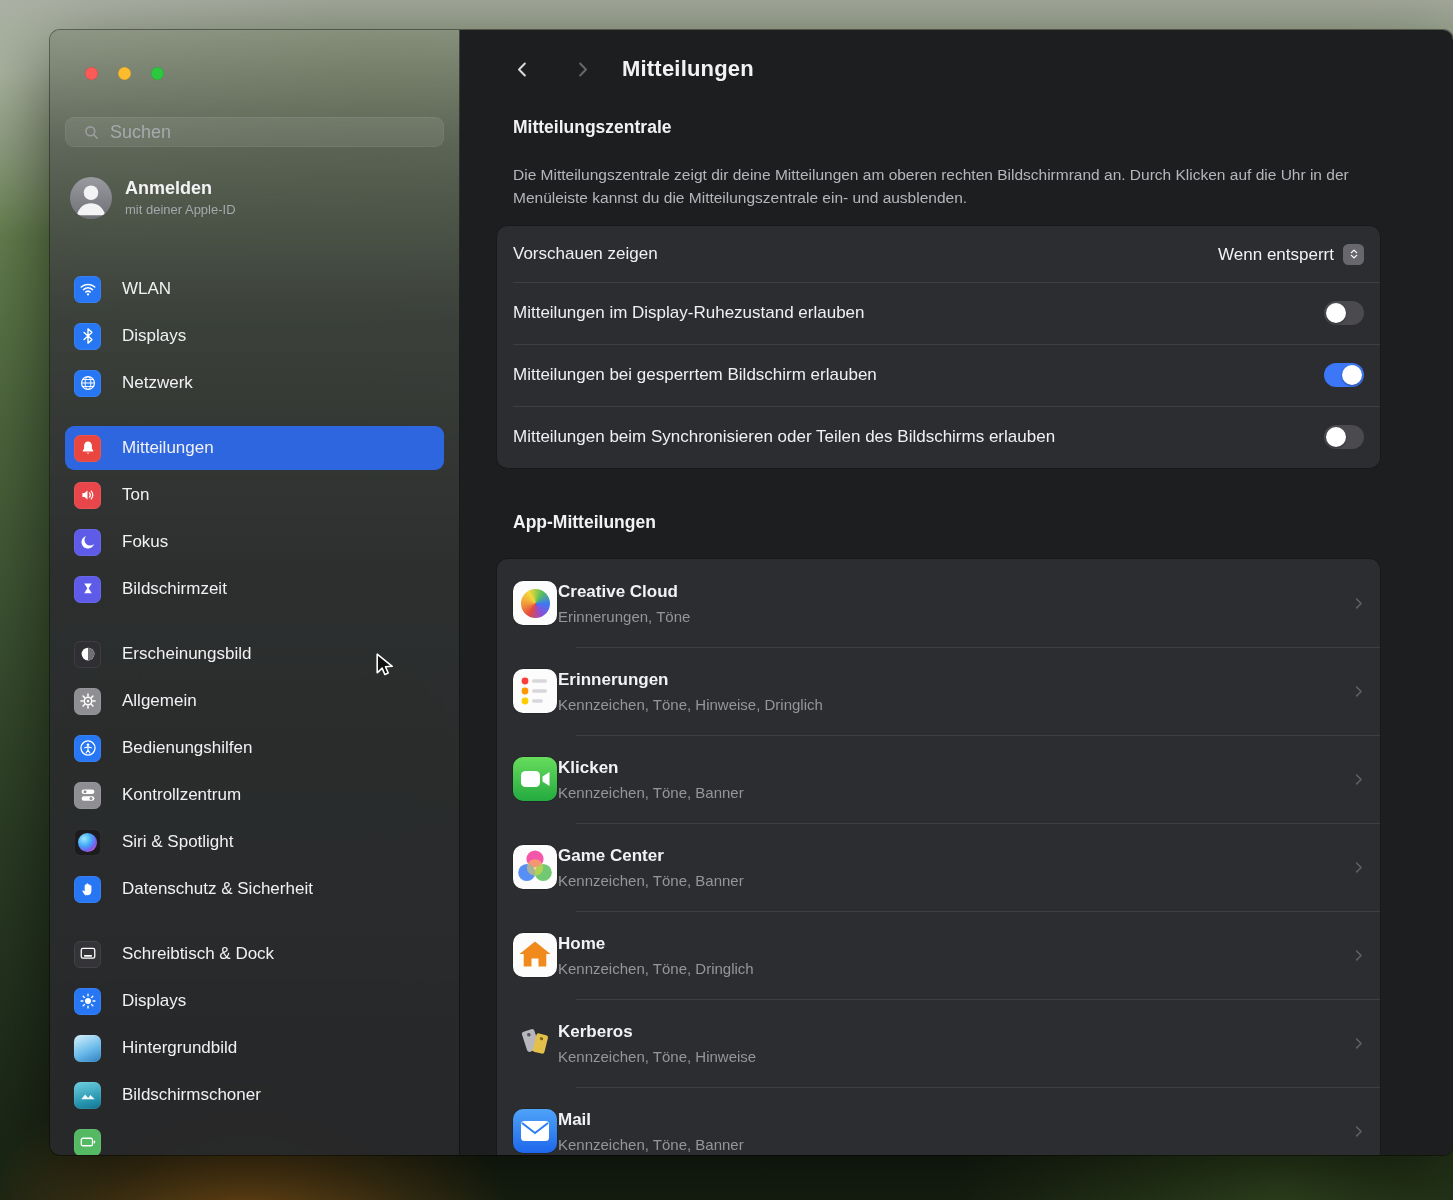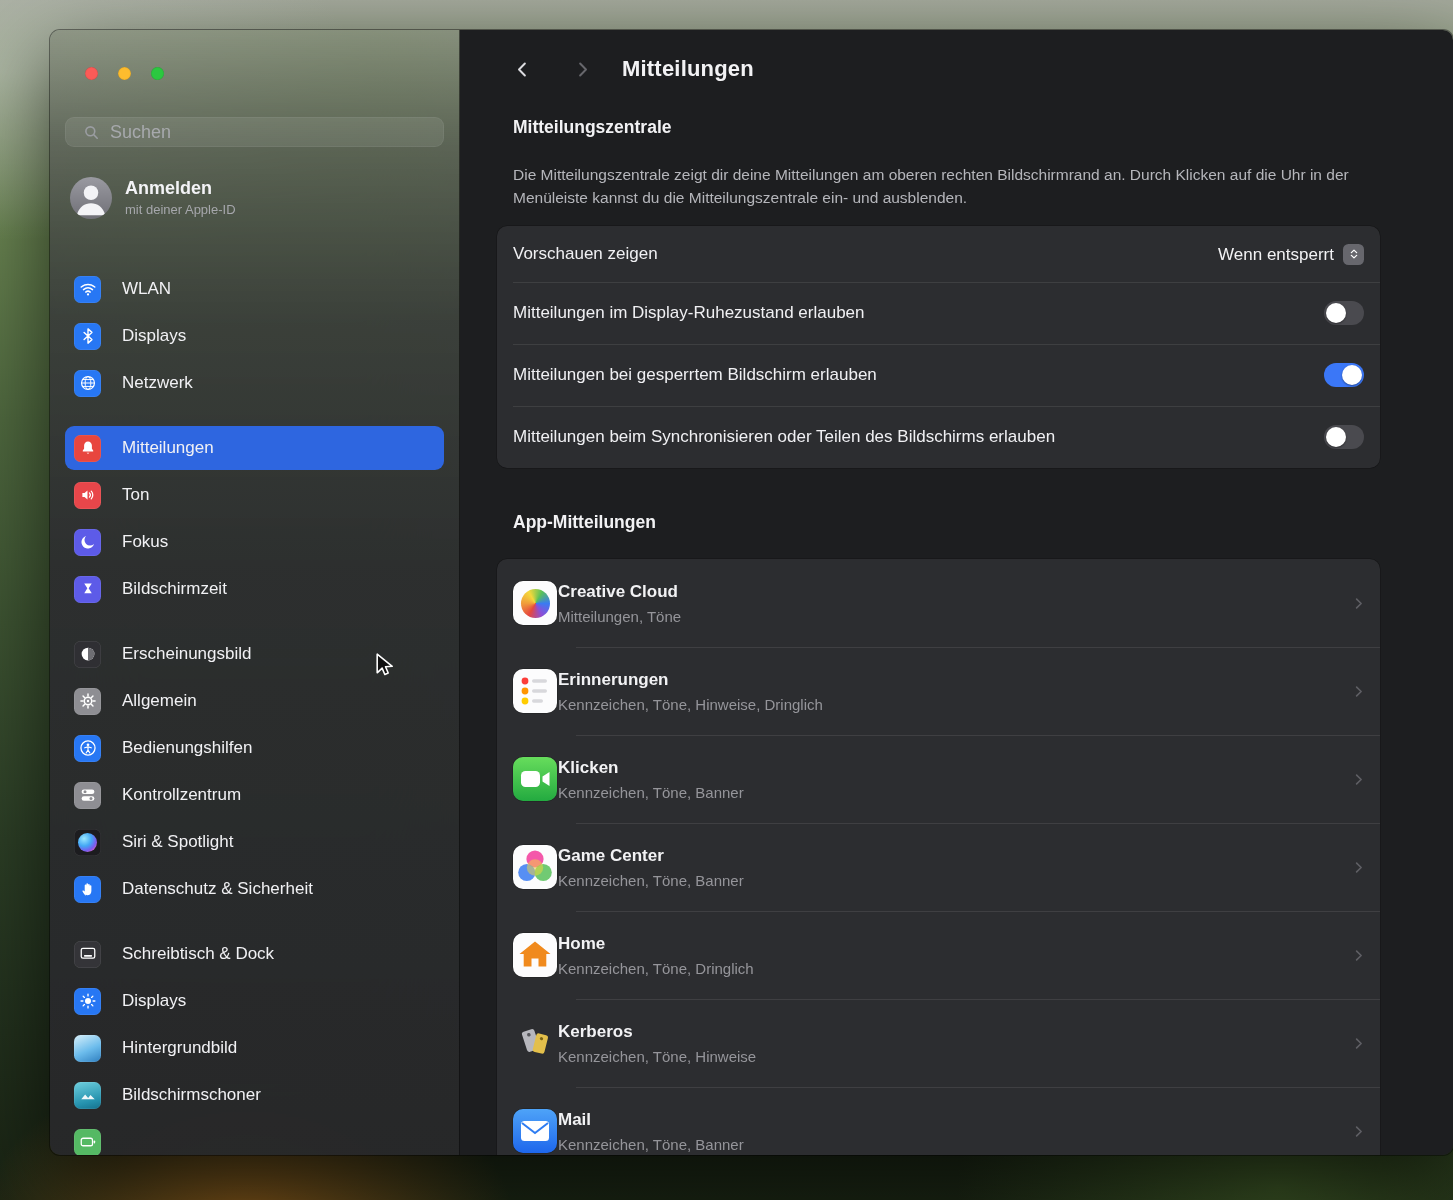--- a/index.html
+++ b/index.html
@@ -362,21 +362,21 @@
         </div>
 
       <h2 class="sec-title apps-title">App-Mitteilungen</h2>
       <div class="card apps" id="app-rows">
           <div class="app-row">
             <span class="app-icon ic-creative-cloud-icon">
               <i class="cc-disc"></i>
             </span>
             <span class="app-texts">
               <span class="app-name">Creative Cloud</span>
-              <span class="app-detail">Mitteilungen, Töne</span>
+              <span class="app-detail">Erinnerungen, Töne</span>
             </span>
             <span class="row-chev">
               <svg viewBox="0 0 24 24">
                 <path d="M9 5l7.2 7L9 19" stroke="currentColor" stroke-width="2.6" fill="none" stroke-linecap="round" stroke-linejoin="round"></path>
               </svg>
             </span>
           </div>
           <div class="app-row">
             <span class="app-icon ic-reminders-icon">
               <svg viewBox="0 0 44 44">

